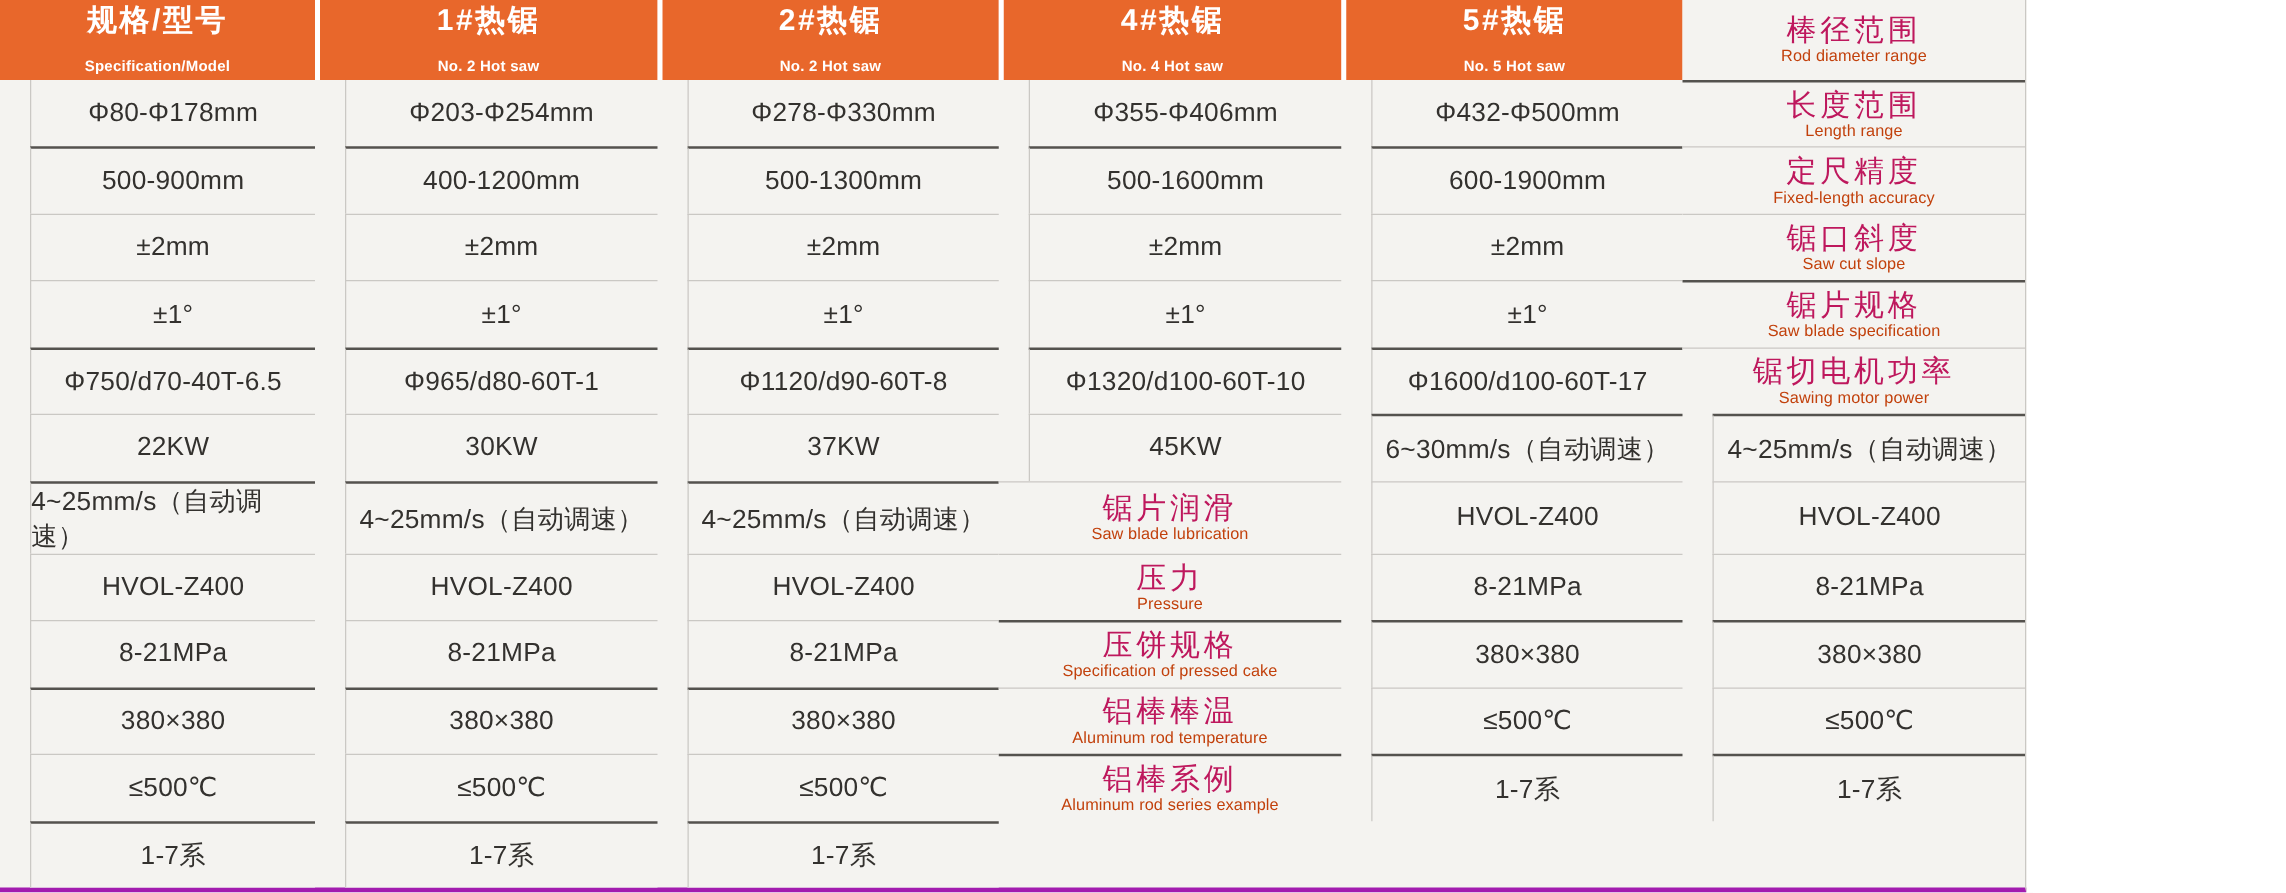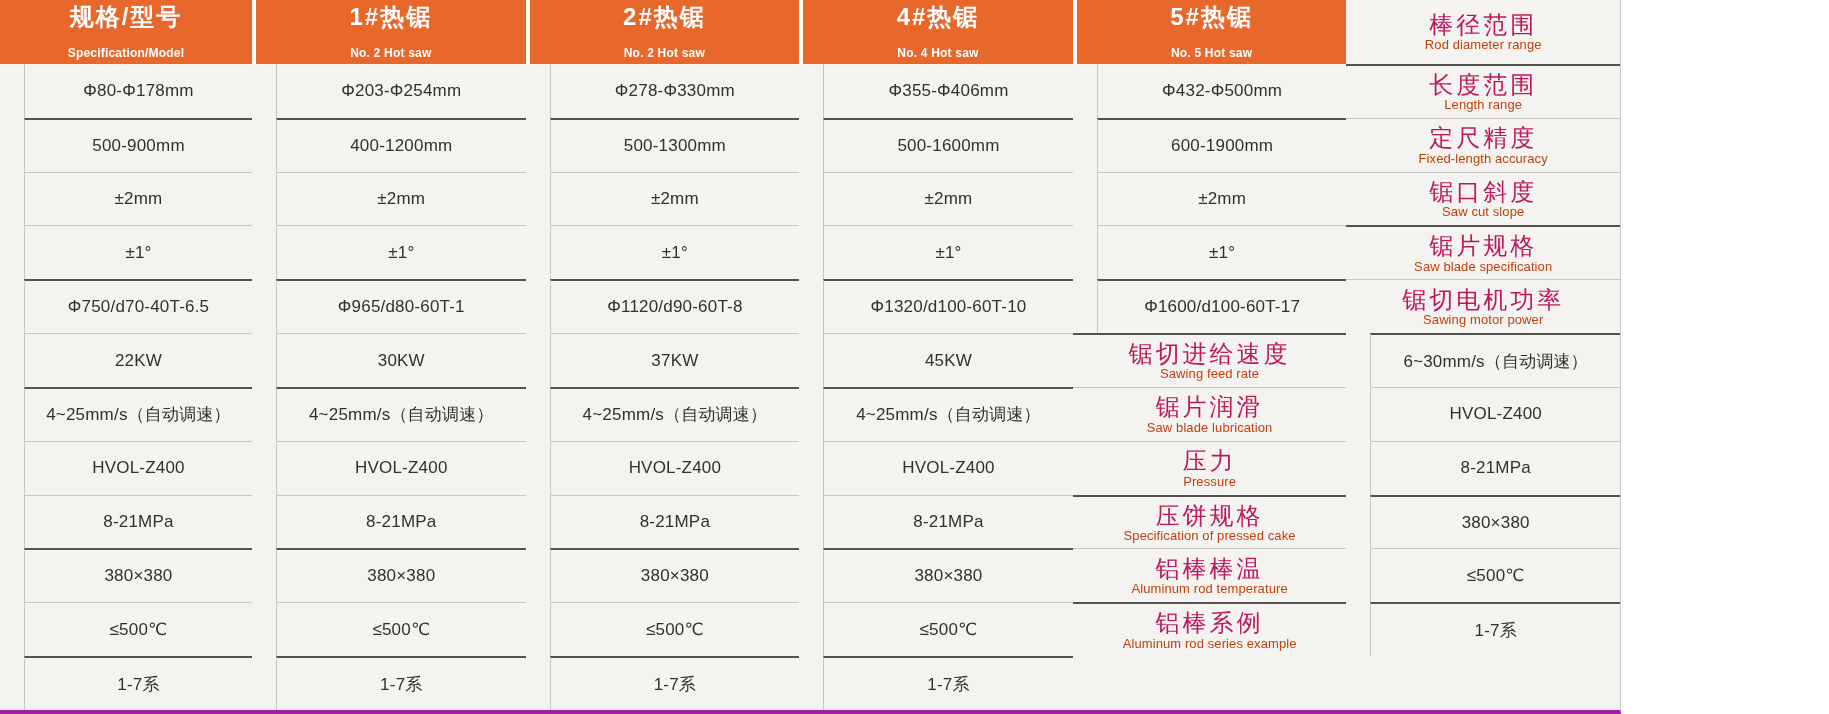--- a/index.html
+++ b/index.html
@@ -67,21 +67,21 @@
     font-size:13px;
     color:#c2410c;
     margin-top:1px;
     letter-spacing:0.1px;
   }
   
   .vcell{
     display:flex;
     align-items:center;
     justify-content:center;
-    font-size:17px;
+    font-size:21px;
     color:var(--text);
     border-top:1px solid var(--grid);
     border-left:1px solid var(--grid);
     background:var(--cell-bg);
     letter-spacing:0.2px;
     margin-left:24px;
   }
   
   .row-first{border-top:none;}
   
@@ -158,24 +158,20 @@
     <div class="vcell sec-top">Φ1320/d100-60T-10</div>
     <div class="vcell sec-top">Φ1600/d100-60T-17</div>
     <div class="lcell">
       <span class="zh">锯切电机功率</span>
       <span class="en">Sawing motor power</span>
     </div>
     <div class="vcell">22KW</div>
     <div class="vcell">30KW</div>
     <div class="vcell">37KW</div>
     <div class="vcell">45KW</div>
-    <div class="lcell sec-top">
-      <span class="zh">锯切进给速度</span>
-      <span class="en">Sawing feed rate</span>
-    </div>
     <div class="vcell sec-top">6~30mm/s（自动调速）</div>
     <div class="vcell sec-top">4~25mm/s（自动调速）</div>
     <div class="vcell sec-top">4~25mm/s（自动调速）</div>
     <div class="vcell sec-top">4~25mm/s（自动调速）</div>
     <div class="vcell sec-top">4~25mm/s（自动调速）</div>
     <div class="lcell">
       <span class="zh">锯片润滑</span>
       <span class="en">Saw blade lubrication</span>
     </div>
     <div class="vcell">HVOL-Z400</div>

